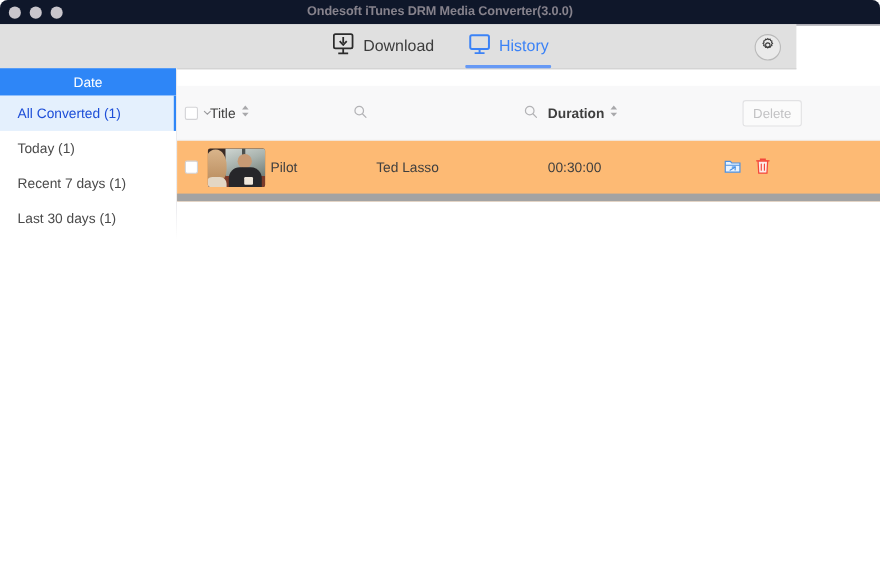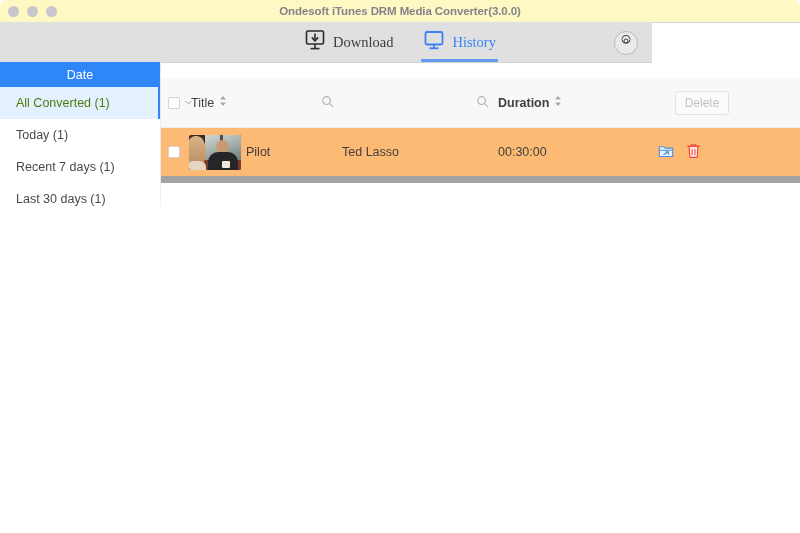--- a/index.html
+++ b/index.html
@@ -21,21 +21,21 @@
     border-radius: 7px;
     overflow: hidden;
   }
 
   
   .titlebar {
     position: absolute;
     top: 0; left: 0;
     width: 800px;
     height: 22px;
-    background: #fef9c3;
+    background: #0f172a;
     border-bottom: 1px solid #d6d3d8;
     display: flex;
     align-items: center;
   }
   .traffic {
     position: absolute;
     left: 8px;
     top: 0;
     height: 22px;
     display: flex;
@@ -55,25 +55,24 @@
     font-weight: bold;
     color: #86828c;
     letter-spacing: -0.1px;
     user-select: none;
   }
 
   
   .toolbar {
     position: absolute;
     top: 22px; left: 0;
-    width: 652px;
+    width: 724px;
     height: 40px;
     background: #e0e0e0;
     border-bottom: 1px solid #d2d2d2;
-    font-family: Liberation Serif, serif;
   }
   .tabs {
     position: absolute;
     left: 0; top: 0;
     width: 800px;
     height: 40px;
     display: flex;
     align-items: center;
     justify-content: center;
     gap: 26px;
@@ -149,21 +148,21 @@
     display: flex;
     align-items: center;
     padding-left: 16px;
     font-size: 12.5px;
     color: #4a4a4a;
     box-sizing: border-box;
     cursor: default;
   }
   .side-item.selected {
     background: #e4f0fd;
-    color: #4d7c0f;
+    color: #1d4ed8;
     border-right: 2px solid #2e86f7;
   }
 
   
   .table {
     position: absolute;
     left: 161px;
     top: 78px;
     width: 639px;
     height: 491px;

